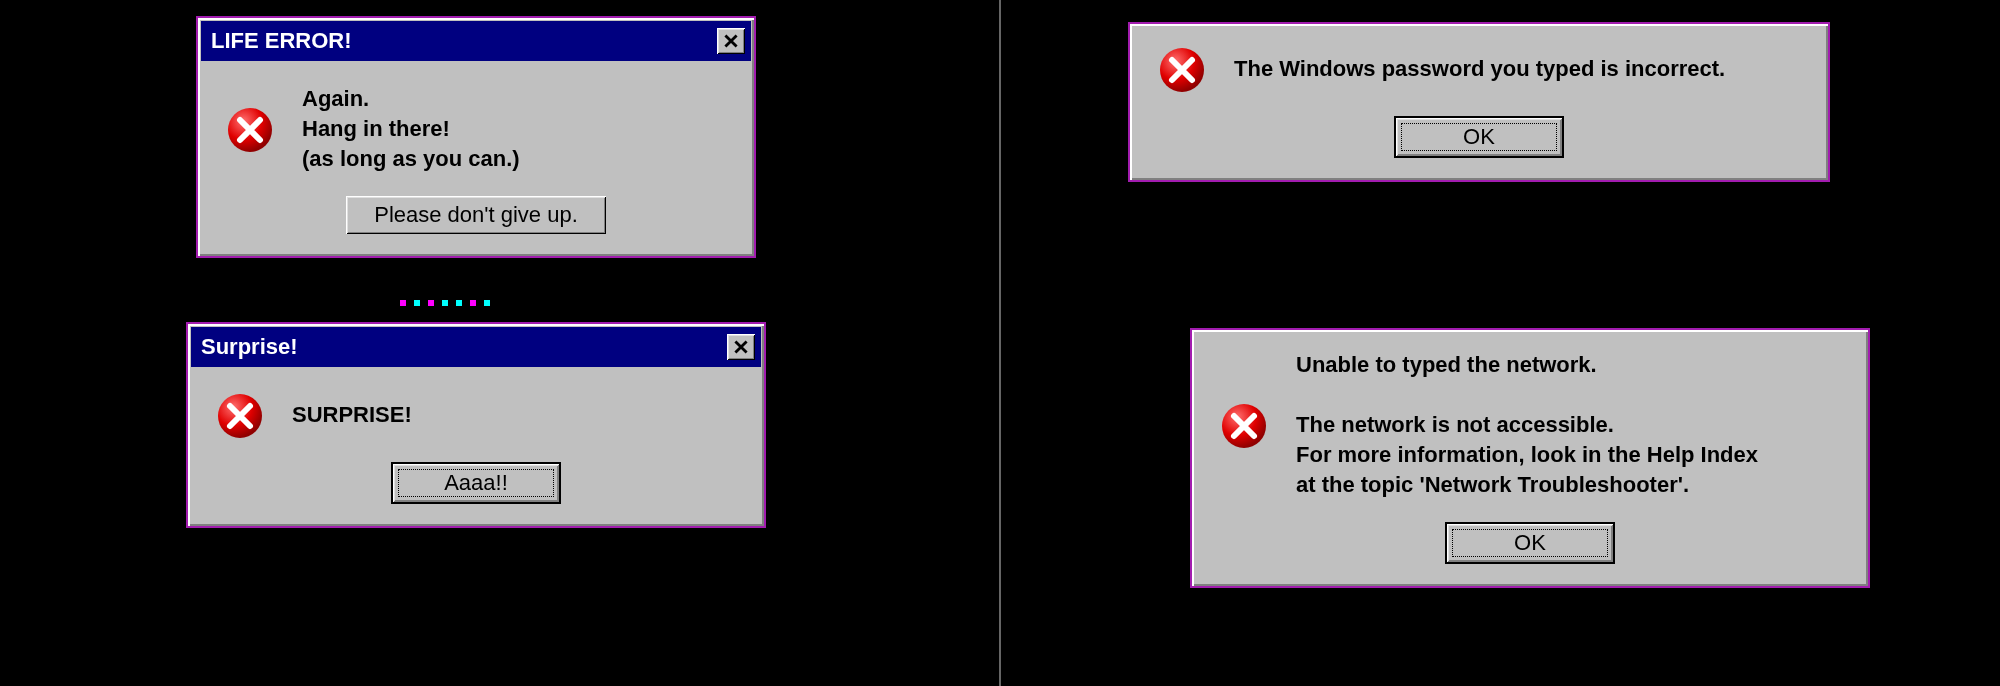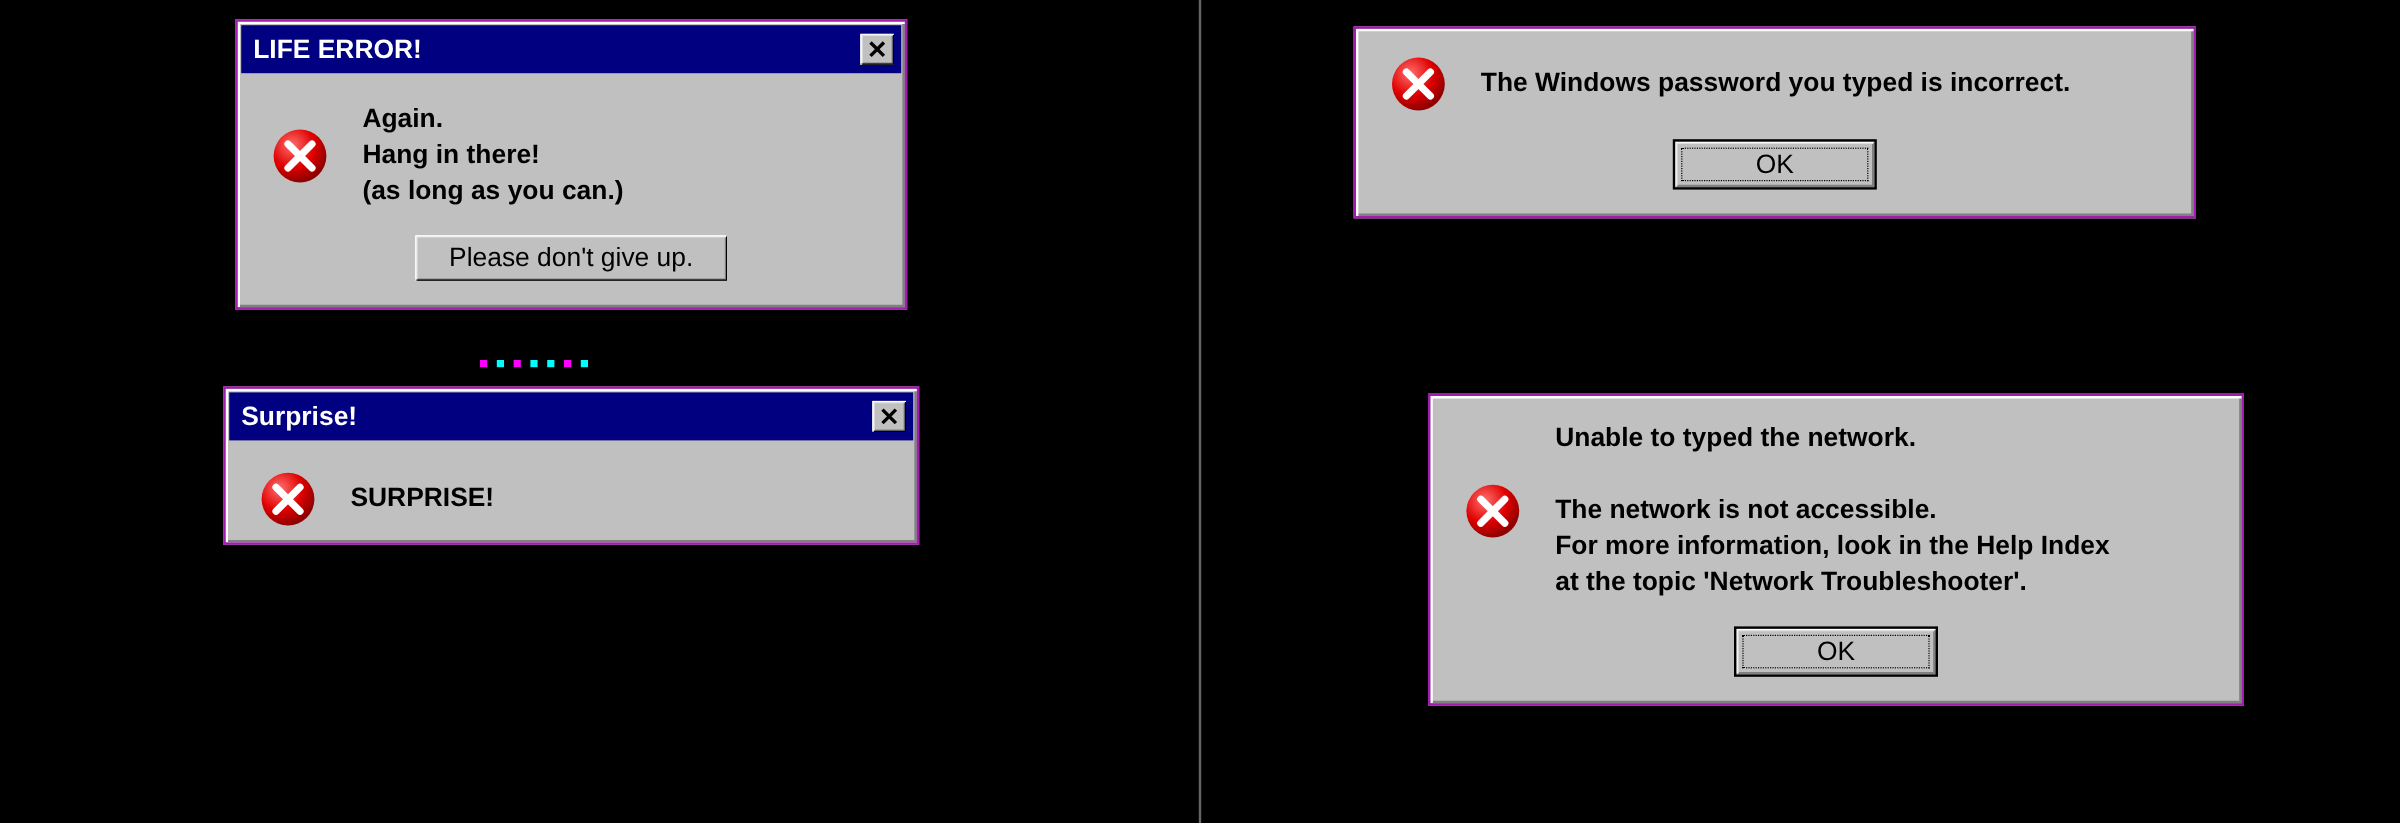--- a/index.html
+++ b/index.html
@@ -188,20 +188,23 @@
   </div>
   <div class="body">
     <span class="icon-slot err-icon">
       <svg viewBox="0 0 48 48">
         <circle cx="24" cy="24" r="22" fill="url(#g0)"></circle>
         <path d="M14 14 L34 34 M34 14 L14 34" stroke="#fff" stroke-width="6" stroke-linecap="round"></path>
       </svg>
     </span>
     <div class="msg">SURPRISE!</div>
   </div>
+  <div class="btn-row">
+    <div class="btn selected">Aaaa!!</div>
+  </div>
 </div>
 
 <div id="d2" class="dialog">
   <div class="body">
     <span class="icon-slot err-icon">
       <svg viewBox="0 0 48 48">
         <circle cx="24" cy="24" r="22" fill="url(#g0)"></circle>
         <path d="M14 14 L34 34 M34 14 L14 34" stroke="#fff" stroke-width="6" stroke-linecap="round"></path>
       </svg>
     </span>

